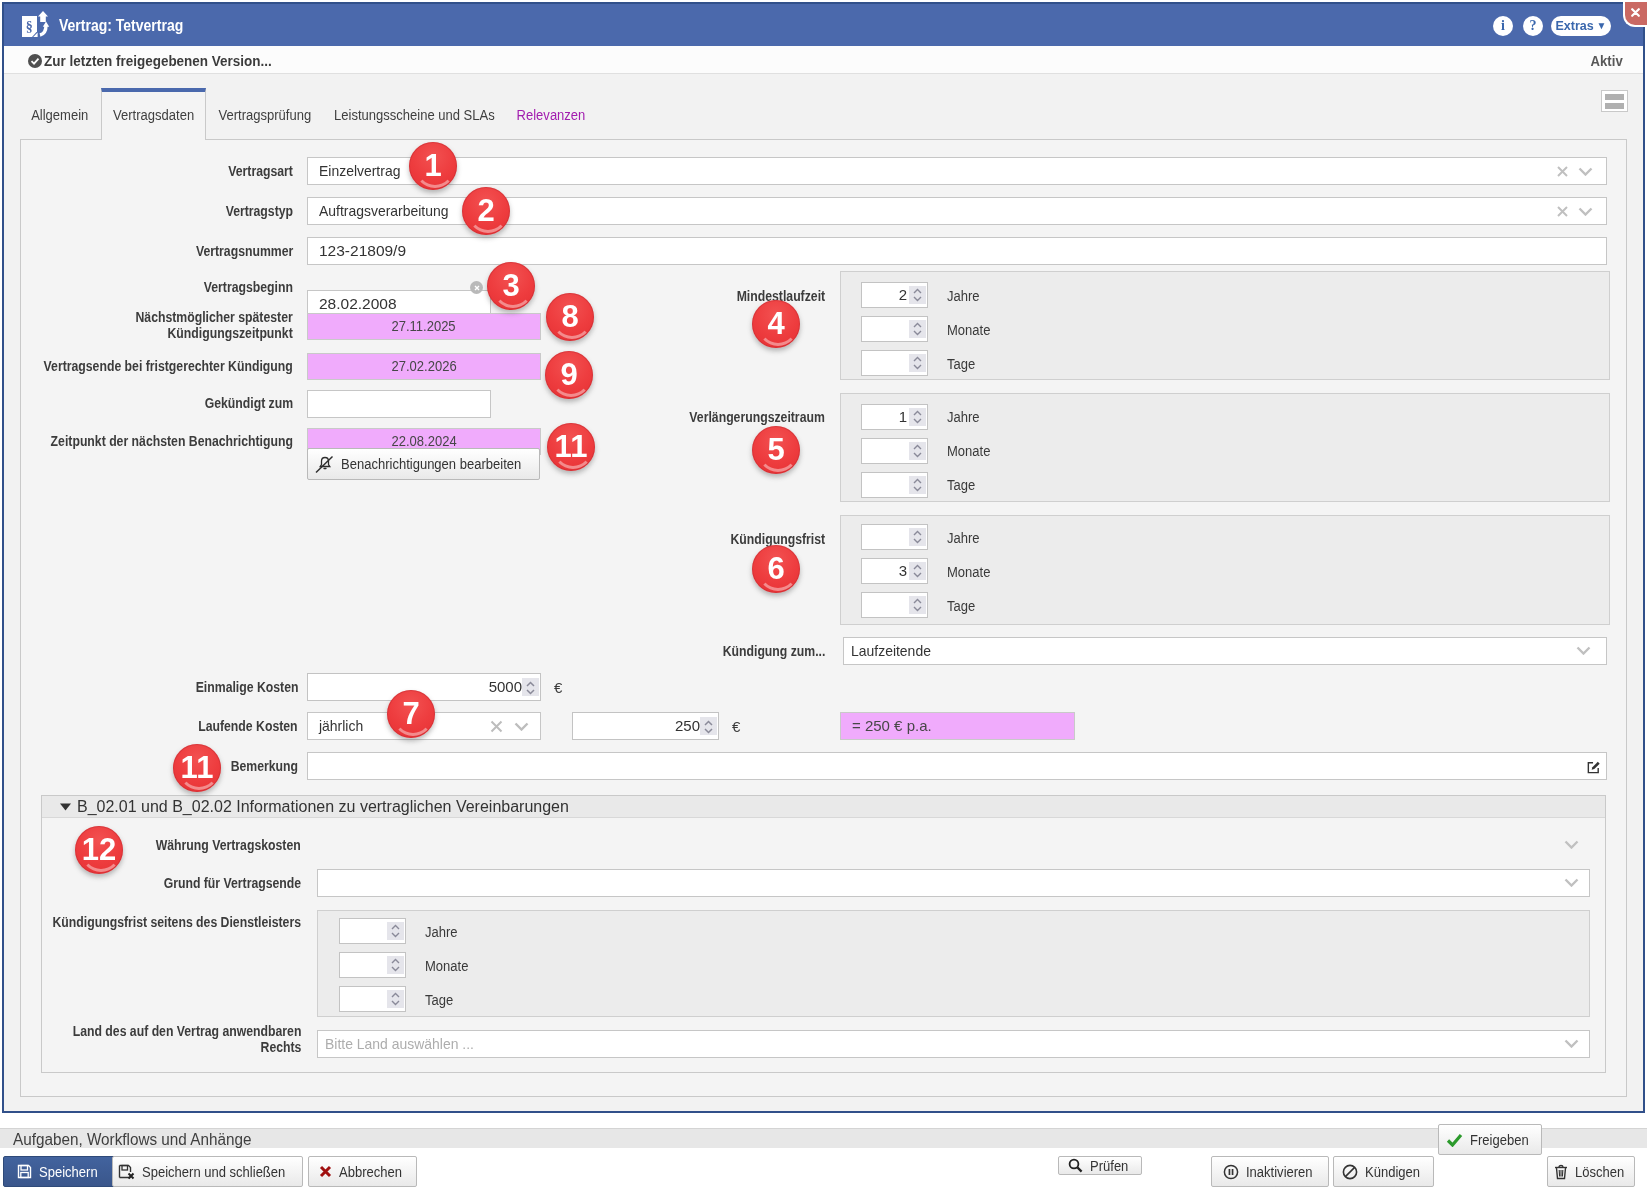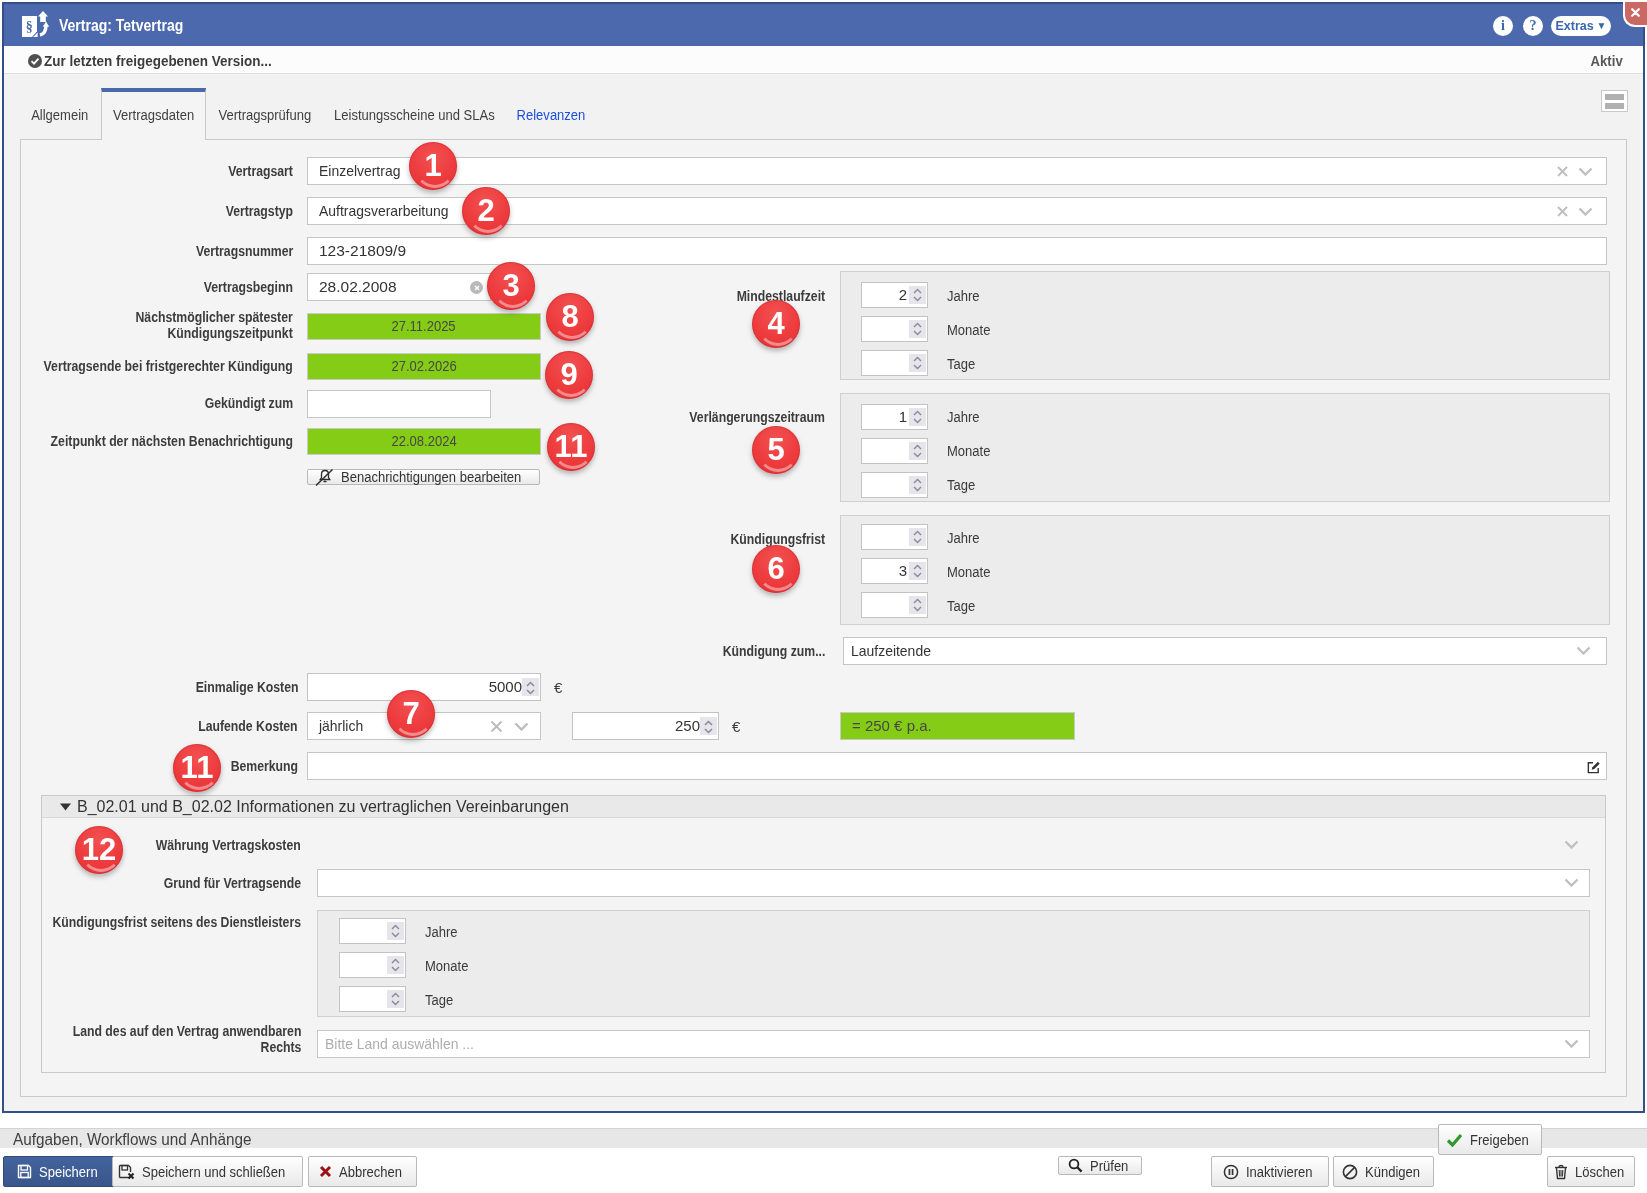--- a/index.html
+++ b/index.html
@@ -2,21 +2,21 @@
 <html><head><meta charset="utf-8">
 <style>
 *{margin:0;padding:0;box-sizing:border-box}
 html,body{width:1647px;height:1193px;background:#fff;font-family:"Liberation Sans",sans-serif;overflow:hidden}
 #page{position:absolute;left:0;top:0;width:1647px;height:1193px}
 .a{position:absolute}
 .sx{display:inline-block;transform:scaleX(.93);transform-origin:0 50%;white-space:nowrap}
 .lbl{font-weight:700;font-size:14px;color:#3c3c3c;text-align:right;line-height:16px;transform:scaleX(.875);transform-origin:100% 50%;white-space:nowrap}
 .inp{background:#fff;border:1px solid #c6c6c6;font-size:15px;color:#333;padding-left:11px}
 .num{transform:none;font-size:15.5px}
-.dis{background:#84cc16;border:1px solid #c9c9c9;font-size:14px;color:#474747;text-align:center}
+.dis{background:#f0abfc;border:1px solid #c9c9c9;font-size:14px;color:#474747;text-align:center}
 .grp{background:#ececec;border:1px solid #cfcfcf}
 .spin{background:#fff;border:1px solid #c3c3c3;font-size:15px;color:#333;text-align:right;padding-right:20px}
 .spb{position:absolute;right:1px;top:3px;width:17px;height:18px;background:#e5e5eb;display:flex;flex-direction:column;align-items:center;justify-content:center}
 .gl{font-size:14px;color:#3a3a3a}
 .btn{background:linear-gradient(#ffffff,#e9e9e9);border:1px solid #b9b9b9;border-radius:2px;display:flex;align-items:center;justify-content:center;font-size:14px;color:#333;gap:7px}
 .co{width:48px;height:48px;border-radius:50%;background:radial-gradient(circle at 50% 30%,#f25151 0%,#ee3d3f 50%,#e93538 78%,#dd2f34 100%);box-shadow:0 3px 5px rgba(60,60,60,.35);color:#fff;font-weight:700;font-size:31px;text-align:center;line-height:47px;z-index:30}
 .co{box-shadow:0 3px 5px rgba(60,60,60,.35),inset 0 0 0 1px rgba(190,45,50,.45) !important}
 .co:after{content:"";position:absolute;left:5px;top:2px;width:36px;height:38px;border-radius:50%;border:3px solid transparent;border-bottom-color:rgba(255,255,255,.42)}
 .ph{color:#adadad}
 </style></head>
@@ -53,47 +53,47 @@
     </svg>
 <div class="a" style="left:44px;top:53px;font-size:14.5px;font-weight:700;color:#3c3c3c"><span class="sx">Zur letzten freigegebenen Version...</span></div>
 <div class="a lbl" style="right:24px;top:53px;font-size:15px;color:#585858">Aktiv</div>
 
 <div class="a" style="left:20px;top:139px;width:1607px;height:958px;border:1px solid #c9c9c9;background:#f4f4f4;z-index:1"></div>
 <div class="a" style="left:101px;top:88px;width:105px;height:52px;background:#f4f4f4;border:1px solid #c9c9c9;border-bottom:none;border-top:4px solid #4a69ad;z-index:2"></div>
 <div class="a" style="left:20px;top:103px;width:80px;height:24px;line-height:24px;z-index:3;text-align:center;font-size:14px;color:#3f3f3f"><span class="sx" style="transform-origin:50% 50%">Allgemein</span></div>
 <div class="a" style="left:101px;top:103px;width:105px;height:24px;line-height:24px;z-index:3;text-align:center;font-size:14px;color:#3f3f3f"><span class="sx" style="transform-origin:50% 50%">Vertragsdaten</span></div>
 <div class="a" style="left:207px;top:103px;width:115px;height:24px;line-height:24px;z-index:3;text-align:center;font-size:14px;color:#3f3f3f"><span class="sx" style="transform-origin:50% 50%">Vertragsprüfung</span></div>
 <div class="a" style="left:324px;top:103px;width:180px;height:24px;line-height:24px;z-index:3;text-align:center;font-size:14px;color:#3f3f3f"><span class="sx" style="transform-origin:50% 50%">Leistungsscheine und SLAs</span></div>
-<div class="a" style="left:506px;top:103px;width:90px;height:24px;line-height:24px;z-index:3;text-align:center;font-size:14px;color:#1d4ed8"><span class="sx" style="transform-origin:50% 50%">Relevanzen</span></div>
+<div class="a" style="left:506px;top:103px;width:90px;height:24px;line-height:24px;z-index:3;text-align:center;font-size:14px;color:#a21caf"><span class="sx" style="transform-origin:50% 50%">Relevanzen</span></div>
 
 <div class="a" style="left:1601px;top:90px;width:27px;height:22px;background:#fff;border:1px solid #c9c9c9;z-index:3"></div>
 <div class="a" style="left:1605px;top:94px;width:19px;height:6px;background:#b0b0b0;z-index:4"></div>
 <div class="a" style="left:1605px;top:103px;width:19px;height:6px;background:#b0b0b0;z-index:4"></div>
 
 <div class="a lbl" style="right:1354px;top:163px;z-index:2">Vertragsart</div>
 <div class="a lbl" style="right:1354px;top:203px;z-index:2">Vertragstyp</div>
 <div class="a lbl" style="right:1354px;top:243px;z-index:2">Vertragsnummer</div>
 <div class="a lbl" style="right:1354px;top:279px;z-index:2">Vertragsbeginn</div>
 <div class="a lbl" style="right:1354px;top:309px;z-index:2">Nächstmöglicher spätester<br>Kündigungszeitpunkt</div>
 <div class="a lbl" style="right:1354px;top:358px;z-index:2">Vertragsende bei fristgerechter Kündigung</div>
 <div class="a lbl" style="right:1354px;top:395px;z-index:2">Gekündigt zum</div>
 <div class="a lbl" style="right:1354px;top:433px;z-index:2">Zeitpunkt der nächsten Benachrichtigung</div>
 <div class="a lbl" style="right:1349px;top:679px;z-index:2">Einmalige Kosten</div>
 <div class="a lbl" style="right:1349px;top:718px;z-index:2">Laufende Kosten</div>
 <div class="a lbl" style="right:1349px;top:758px;z-index:2">Bemerkung</div>
 
 <div class="a inp" style="left:307px;top:197px;width:1300px;height:28px;line-height:26px;z-index:2"><span class="sx">Auftragsverarbeitung</span></div>
 <div class="a inp" style="left:307px;top:157px;width:1300px;height:28px;line-height:26px;z-index:2"><span class="sx">Einzelvertrag</span></div>
 <div class="a inp" style="left:307px;top:237px;width:1300px;height:28px;line-height:26px;z-index:2"><span class="sx num">123-21809/9</span></div>
-<div class="a inp" style="left:307px;top:273px;width:184px;height:28px;line-height:26px;z-index:2"><span class="sx num">28.02.2008</span></div>
+<div class="a inp" style="left:307px;top:290px;width:184px;height:28px;line-height:26px;z-index:2"><span class="sx num">28.02.2008</span></div>
 <div class="a dis" style="left:307px;top:313px;width:234px;height:27px;line-height:25px;z-index:2"><span class="sx" style="transform-origin:50% 50%">27.11.2025</span></div>
 <div class="a dis" style="left:307px;top:353px;width:234px;height:27px;line-height:25px;z-index:2"><span class="sx" style="transform-origin:50% 50%">27.02.2026</span></div>
 <div class="a inp" style="left:307px;top:390px;width:184px;height:28px;z-index:2"></div>
 <div class="a dis" style="left:307px;top:428px;width:234px;height:27px;line-height:25px;z-index:2"><span class="sx" style="transform-origin:50% 50%">22.08.2024</span></div>
-<div class="a btn" style="left:307px;top:469px;width:233px;height:16px;z-index:2">
+<div class="a btn" style="left:307px;top:448px;width:233px;height:32px;z-index:2">
       <svg width="21" height="20" viewBox="0 0 21 20">
         <path d="M12,3.5 C9.8,3.5 8.5,5.2 8.5,7.2 L8.5,10.5 L7.2,12.5 L16.8,12.5 L15.5,10.5 L15.5,7.2 C15.5,5.2 14.2,3.5 12,3.5 Z" fill="none" stroke="#2e2e2e" stroke-width="1.3"></path>
         <path d="M10.7,14 a1.6,1.6 0 0 0 2.6,0" fill="none" stroke="#2e2e2e" stroke-width="1.3"></path>
         <path d="M3,18.5 L19.5,2.5" stroke="#2e2e2e" stroke-width="1.5"></path>
       </svg>
       <span class="sx">Benachrichtigungen bearbeiten</span>
     </div>
 
 <svg class="a" style="left:1557px;top:166px;z-index:3" width="11" height="11" viewBox="0 0 11 11">
       <path d="M1,1 L10,10 M10,1 L1,10" stroke="#c0c0c0" stroke-width="2"></path>

